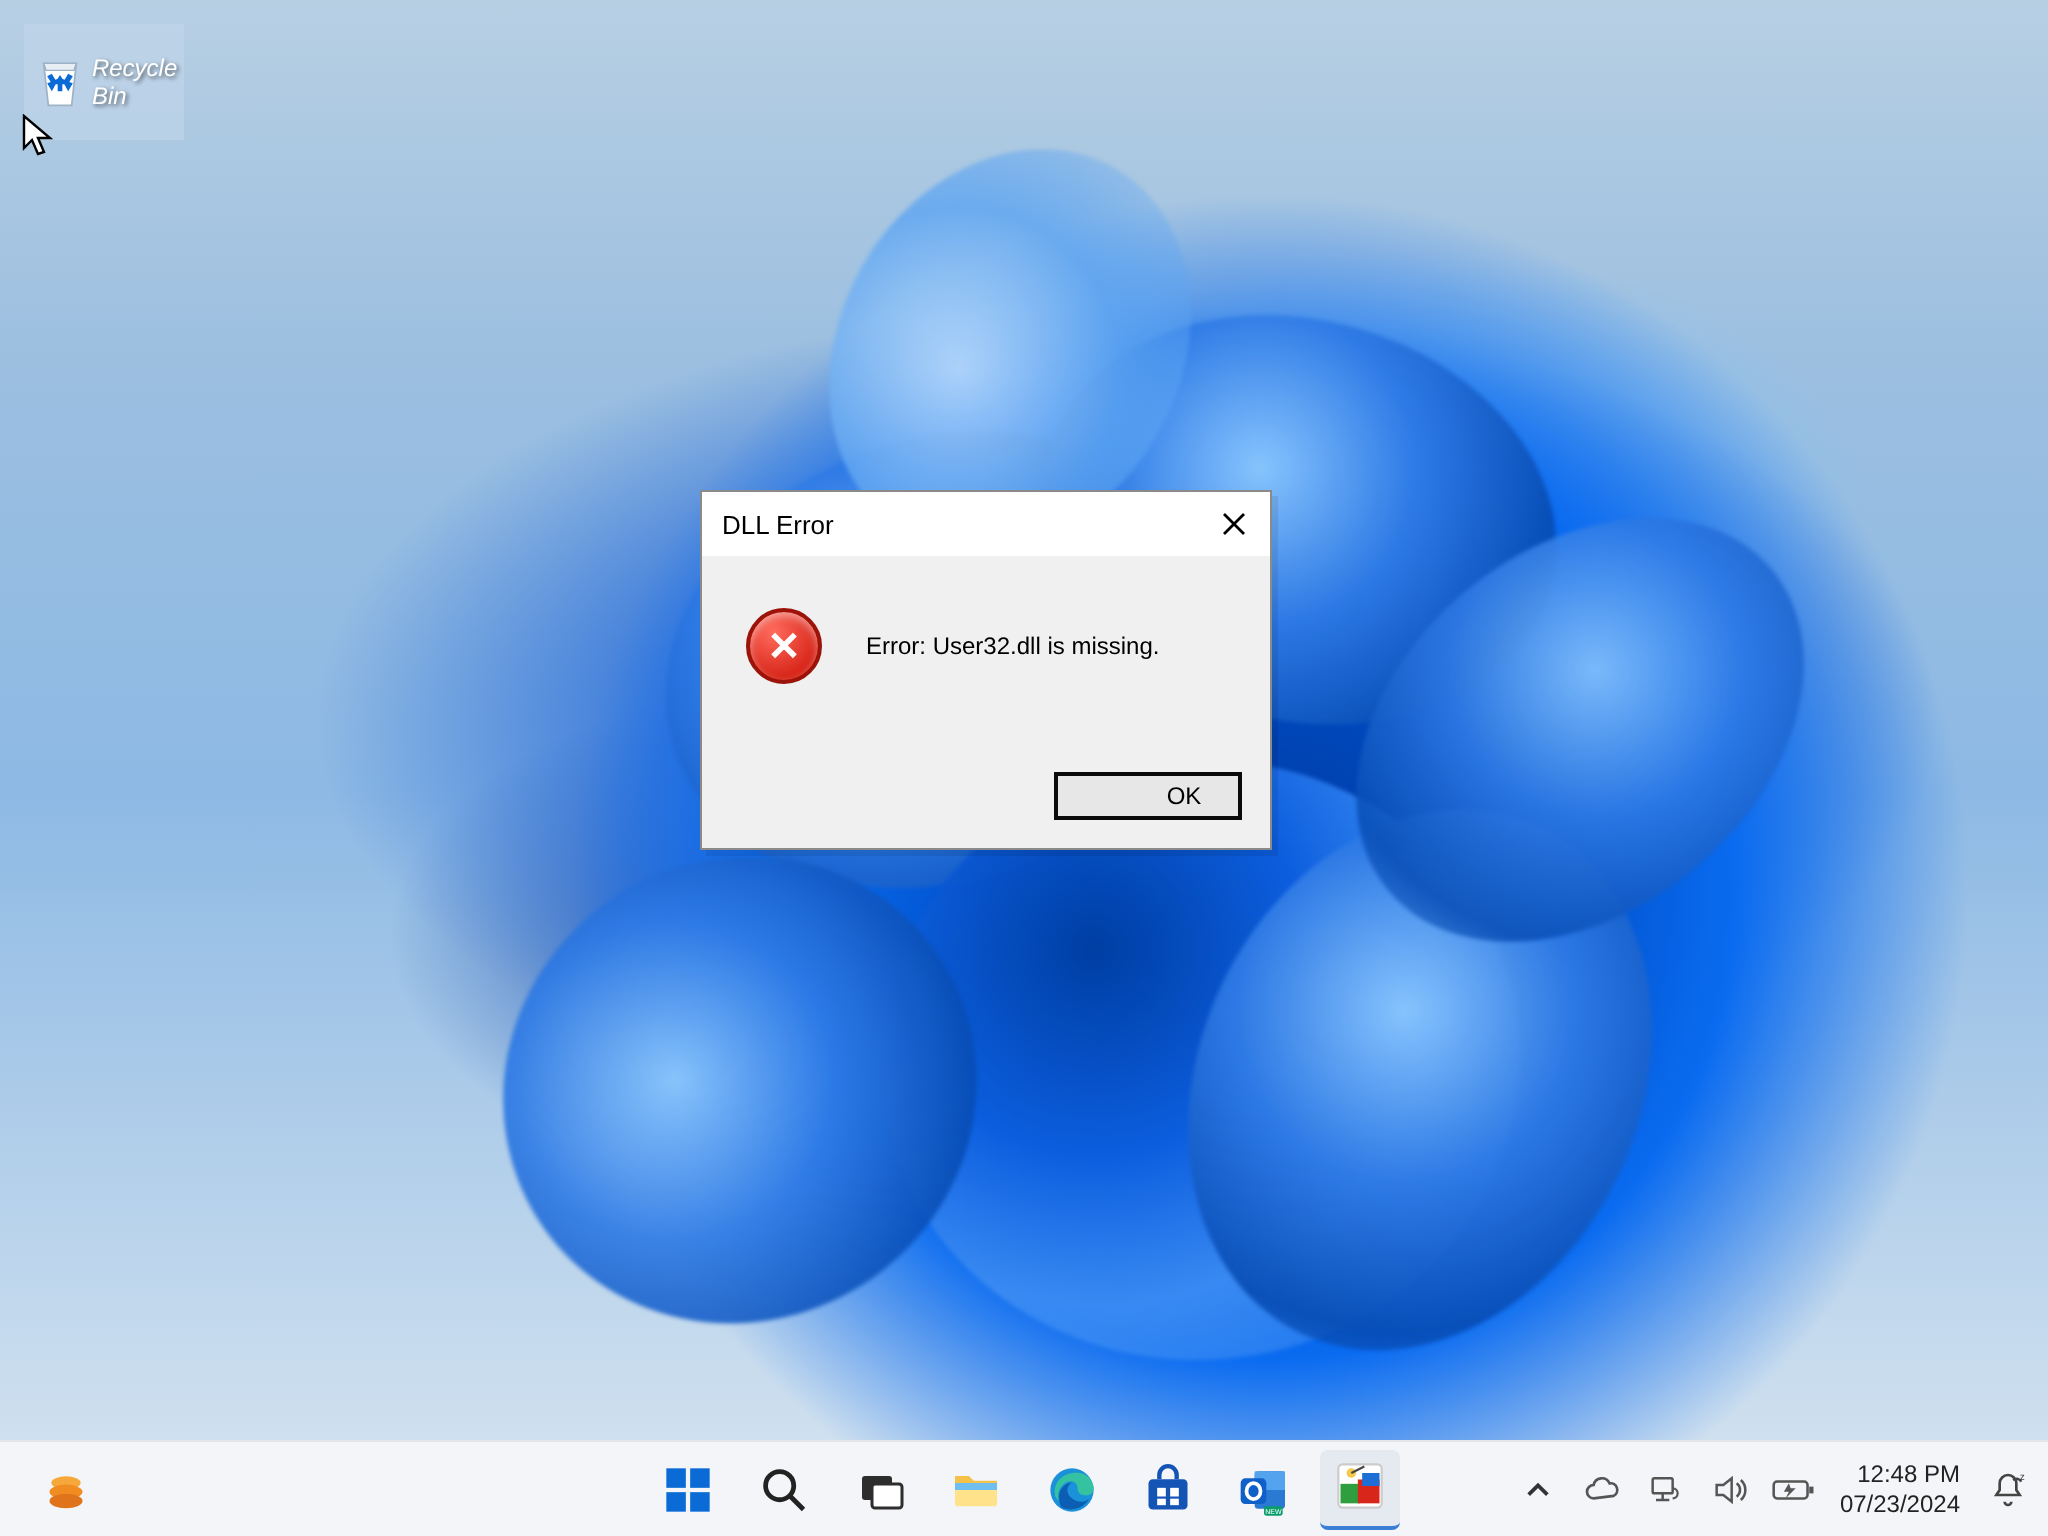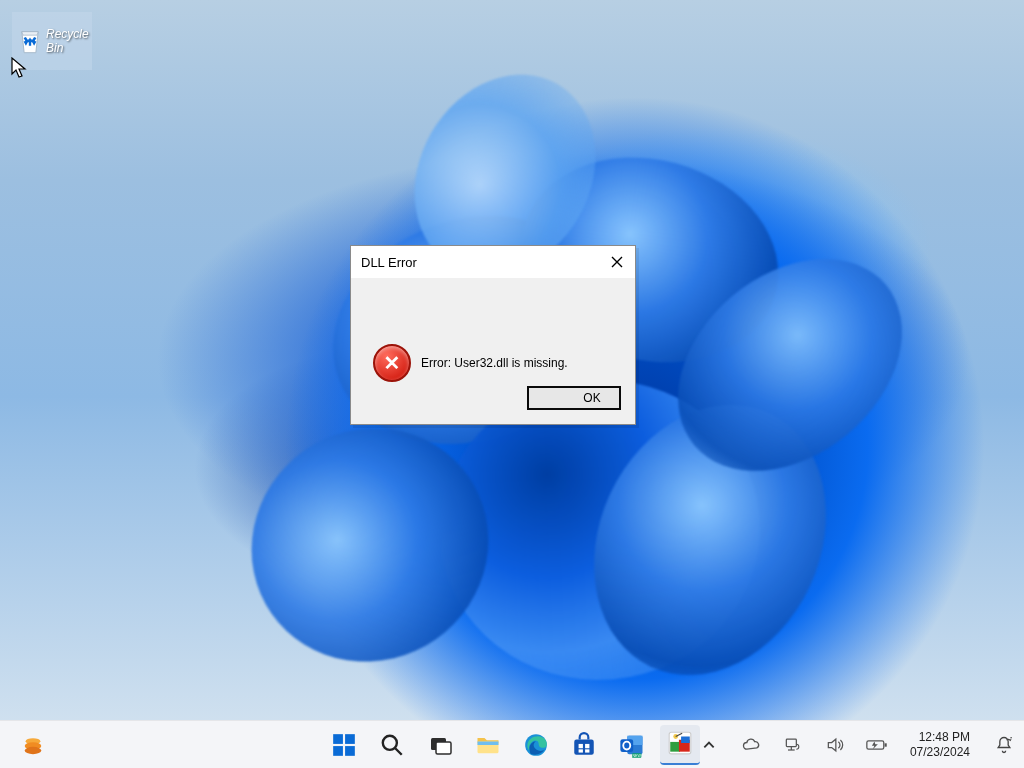--- a/index.html
+++ b/index.html
@@ -46,21 +46,21 @@
   position: absolute; left: 350px; top: 245px; width: 286px; height: 180px;
   background: #f0f0f0; border: 1px solid #8a8a8a; box-shadow: 3px 3px 0 rgba(0,0,0,.08);
   font-size: 12px; color: #000;
 }
 .dialog-titlebar {
   display:flex; align-items:center; justify-content:space-between;
   background:#fff; padding: 6px 4px 6px 10px;
 }
 .dialog-titlebar .title { font-size: 13px; }
 .dialog-titlebar .close { width:28px; height:20px; display:flex; align-items:center; justify-content:center; font-size:15px; cursor:pointer; }
-.dialog-body { display:flex; align-items:center; gap:10px; padding: 26px 16px 10px 22px; margin-top: 40px; }
+.dialog-body { display:flex; align-items:center; gap:22px; padding: 26px 16px 10px 22px; }
 .dialog-body .err-icon {
   width:38px; height:38px; border-radius:50%;
   background: radial-gradient(circle at 35% 30%, #ff6b5c, #d8261a 70%);
   border:2px solid #9b1309; display:flex; align-items:center; justify-content:center;
   box-shadow: inset 0 2px 4px rgba(255,255,255,.5);
 }
 .dialog-body .err-icon::before { content:"✕"; color:#fff; font-weight:bold; font-size:20px; }
 .dialog-footer { position:absolute; bottom:14px; right:14px; }
 .dialog-footer button {
   width: 94px; height: 24px; font-size:12px; background:#e7e7e7; border:2px solid #0a0a0a;
@@ -72,21 +72,21 @@
 .cursor { position:absolute; left:11px; top:57px; font-size:20px; color:#fff; text-shadow:1px 1px 0 #000,-1px -1px 0 #000,1px -1px 0 #000,-1px 1px 0 #000; pointer-events:none; }
 
 
 .taskbar {
   position:absolute; left:0; bottom:0; width:1024px; height:48px;
   background:#f4f5f8; border-top:1px solid rgba(0,0,0,.06);
   display:flex; align-items:center;
 }
 .taskbar-left { position:absolute; left:22px; display:flex; align-items:center; gap:18px; }
 .taskbar-center { position:absolute; left:50%; transform:translateX(-50%); display:flex; align-items:center; gap:8px; }
-.taskbar-right { position:absolute; right:8px; display:flex; align-items:center; gap:20px; height:100%; }
+.taskbar-right { position:absolute; right:8px; display:flex; align-items:center; gap:10px; height:100%; }
 .tbtn { width:40px; height:40px; display:flex; align-items:center; justify-content:center; border-radius:4px; cursor:pointer; }
 .active-app { border-bottom:2px solid #3a7fd5; padding-bottom:1px; background:#e5e9f0; }
 .tray-ico { width:22px; height:22px; display:flex; align-items:center; justify-content:center; color:#444; cursor:pointer; }
 .clock { text-align:right; font-size:12px; line-height:1.2; color:#222; cursor:pointer; padding:0 2px; }
 .notif { width:24px; height:24px; display:flex; align-items:center; justify-content:center; cursor:pointer; color:#333; font-size:17px; }
 
 .ibox { width:28px; height:28px; }
 </style>
 </head>
 <body>

